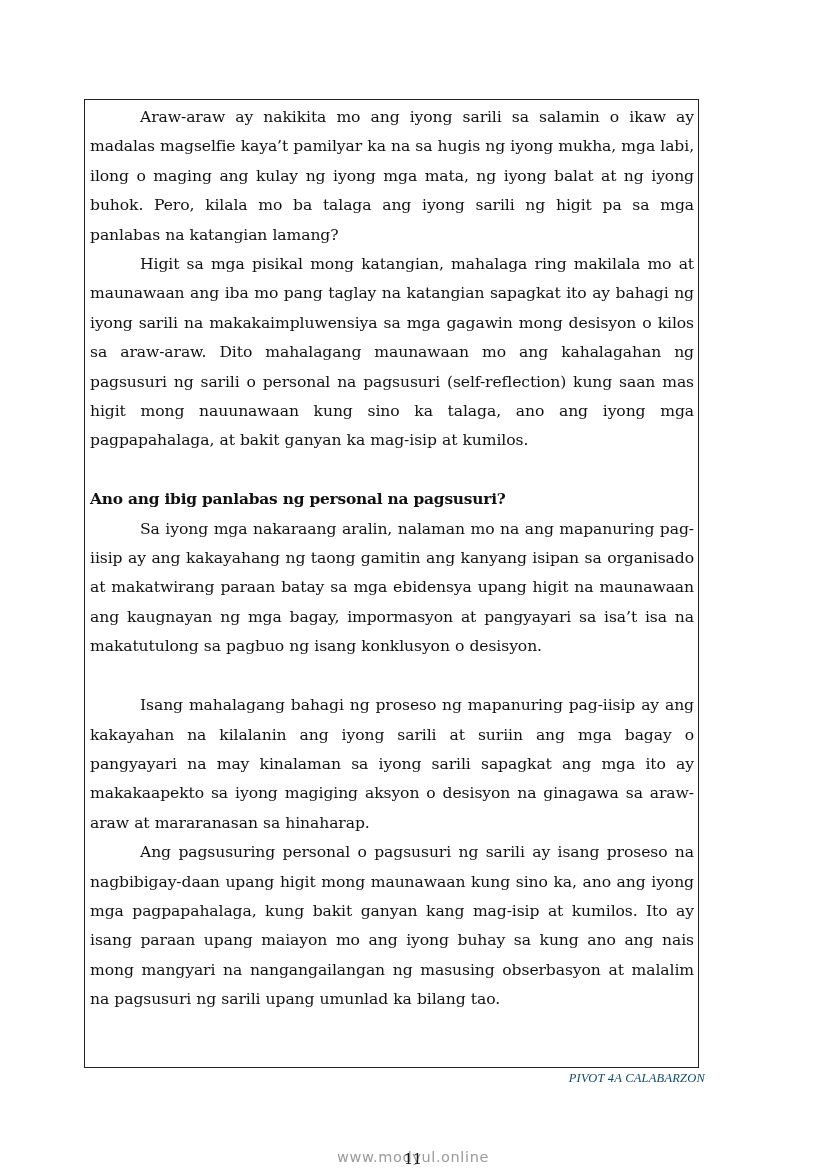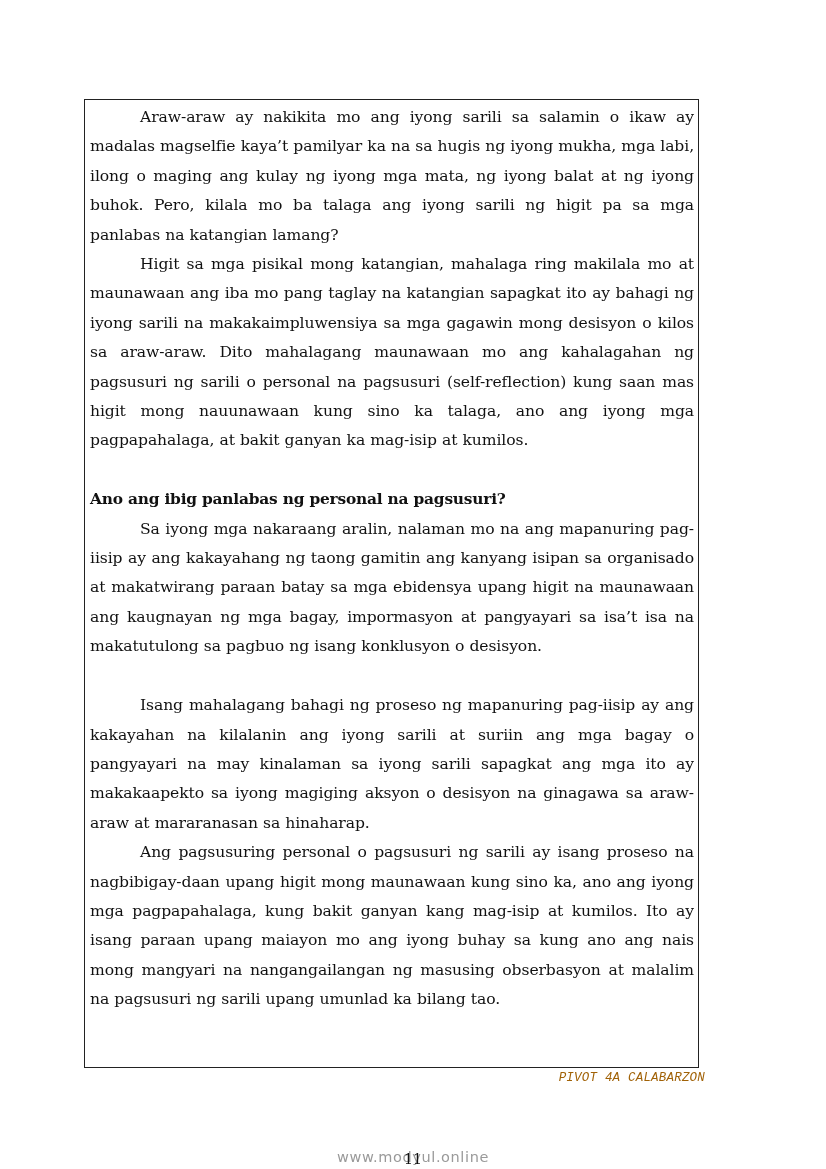--- a/index.html
+++ b/index.html
@@ -29,24 +29,24 @@
   .box h2 {
     margin: 0;
     font-size: 15.4px;
     font-weight: bold;
     line-height: 29.4px;
     letter-spacing: -0.2px;
   }
   .footer-credit {
     position: absolute;
     right: 121px; top: 1071px;
-    font-family: Liberation Mono, monospace;
+    font-family: Liberation Serif, serif;
     font-style: italic;
     font-size: 12.5px;
-    color: #a16207;
+    color: #0c4a6e;
     letter-spacing: 0.2px;
   }
   .page-number {
     position: absolute;
     left: 0; width: 826px; top: 1121px;
     text-align: center;
     font-family: "DejaVu Serif", "Liberation Serif", serif;
     font-size: 14px;
     color: #111;
     z-index: 2;

